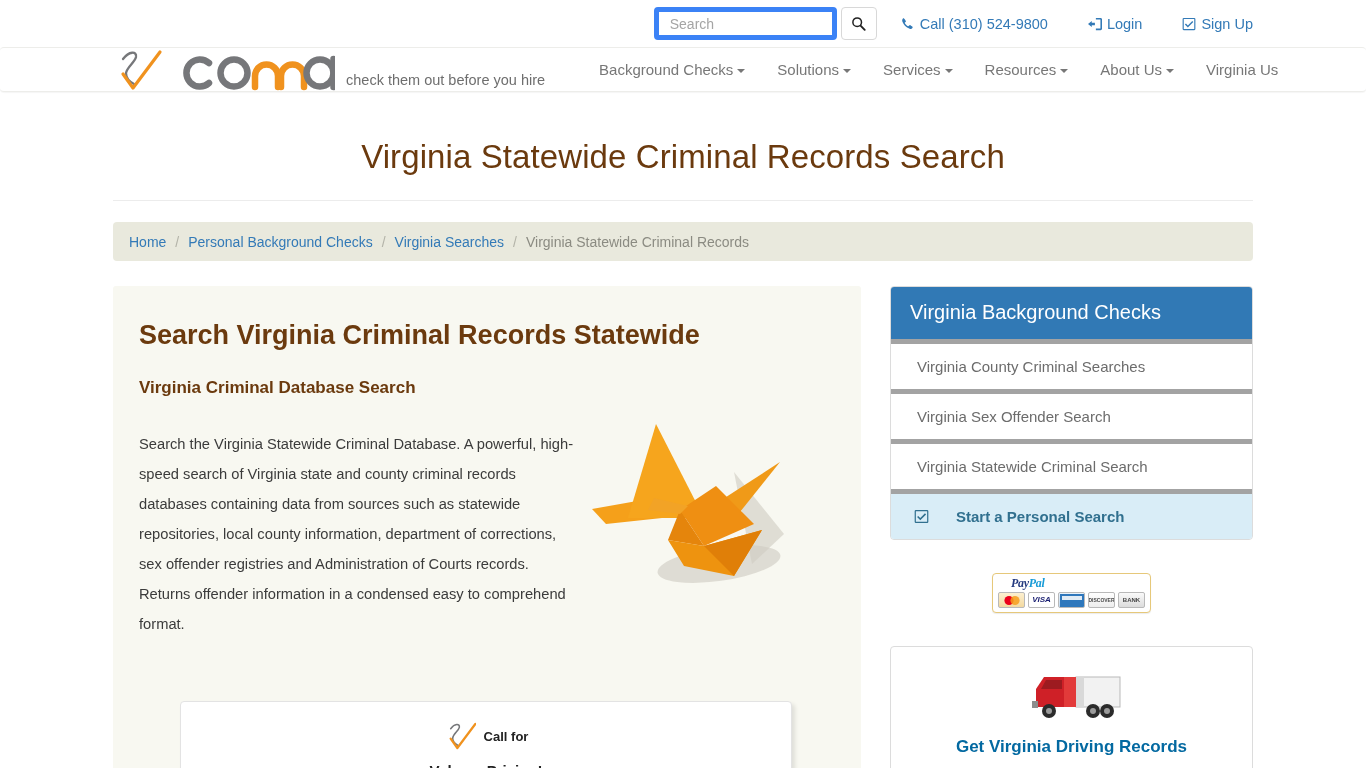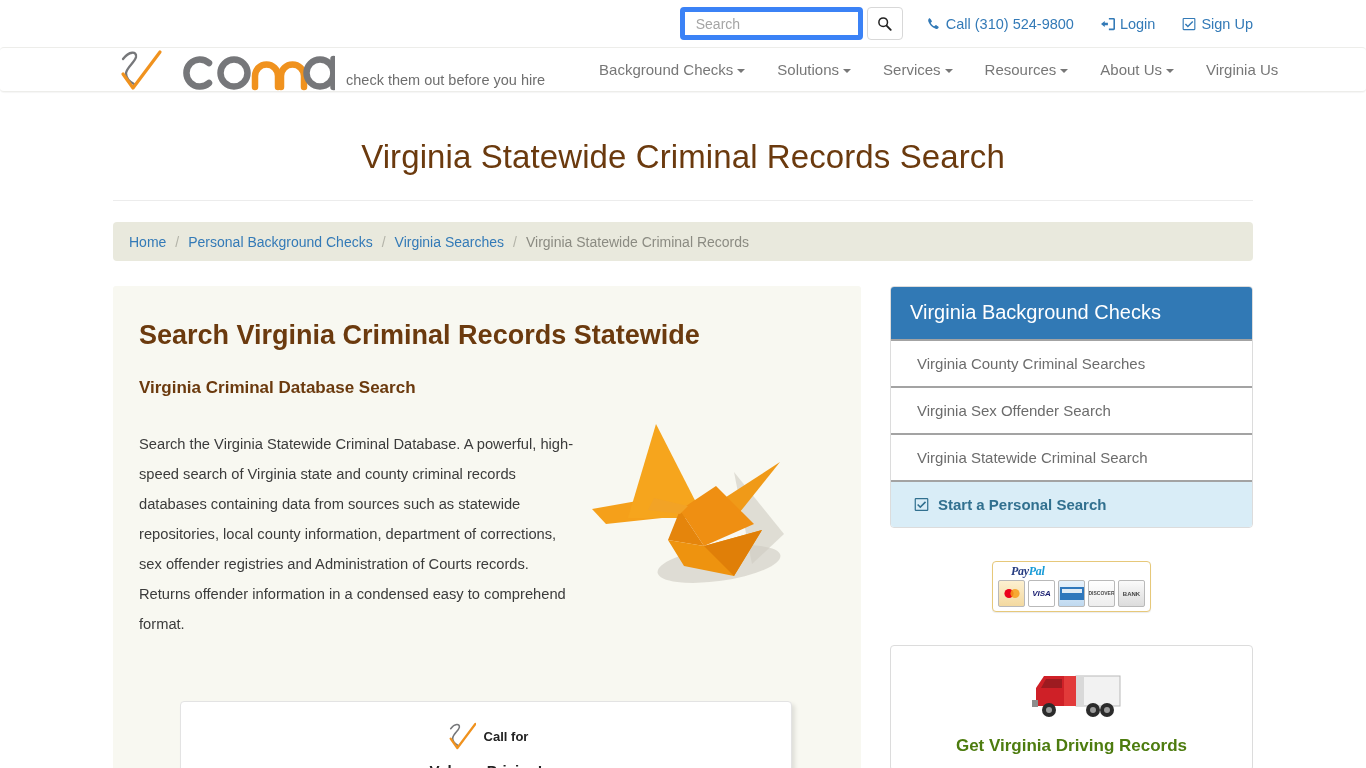--- a/index.html
+++ b/index.html
@@ -38,21 +38,21 @@
   .search-btn {
     width:36px; height:33px;
     margin-left:4px;
     border:1px solid #d8d8d8;
     border-radius:4px;
     background:#fff;
     display:flex; align-items:center; justify-content:center;
     cursor:pointer;
     padding:0;
   }
-  .top-links { display:flex; align-items:flex-end; gap:27px; }
+  .top-links { display:flex; align-items:flex-end; gap:40px; }
   .top-link {
     color:#337ab7;
     font-size:14.5px;
     text-decoration:none;
     display:flex; align-items:center; gap:5px;
     cursor:pointer;
     white-space:nowrap;
   }
   .top-link svg { display:block; }
 
@@ -201,30 +201,30 @@
     background:#3179b5;
     color:#fff;
     font-size:20px;
     padding:14px 19px 15px 19px;
     font-weight:400;
   }
   .panel-item {
     padding:14px 26px;
     font-size:15px;
     color:#6c6c6c;
-    border-top:2px solid #a3a3a3;
+    border-top:5px solid #a3a3a3;
     cursor:pointer;
     background:#fff;
   }
   .panel-item:first-of-type { border-top:none; }
   .panel-item.highlight {
     background:#d9edf7;
     color:#31708f;
     font-weight:700;
-    display:flex; align-items:center; gap:9px;
+    display:flex; align-items:center; gap:27px;
     padding-left:23px;
   }
 
   .paypal-wrap {
     margin-top:33px;
     display:flex; justify-content:center;
   }
   .paypal-badge {
     border:1px solid #e6c87a;
     border-radius:4px;
@@ -239,21 +239,21 @@
     font-weight:700;
     font-size:12px;
     letter-spacing:-.3px;
     color:#253b80;
     line-height:13px;
     padding-left:13px;
   }
   .paypal-word .pp2 { color:#179bd7; }
   .cards { display:flex; gap:3px; margin-top:2px; }
   .card {
-    width:27px; height:27px;
+    width:27px; height:16px;
     border:1px solid #b9b9b9;
     border-radius:2px;
     font-size:6px;
     font-weight:700;
     display:flex; align-items:center; justify-content:center;
     background:#fff;
     overflow:hidden;
     line-height:1;
   }
   .card.mc { background:linear-gradient(#fdf0d0,#f3d9a0); color:#3a3a3a; letter-spacing:-.3px;}
@@ -264,21 +264,21 @@
 
   .promo-panel {
     margin-top:33px;
     background:#fff;
     border:1px solid #dcdcdc;
     border-radius:4px;
     padding:24px 10px 14px 10px;
     text-align:center;
   }
   .promo-title {
-    color:#4d7c0f;
+    color:#0369a1;
     font-size:17px;
     font-weight:600;
     margin-top:10px;
     cursor:pointer;
   }
 </style>
 </head>
 <body>
 
 <div class="topbar">

